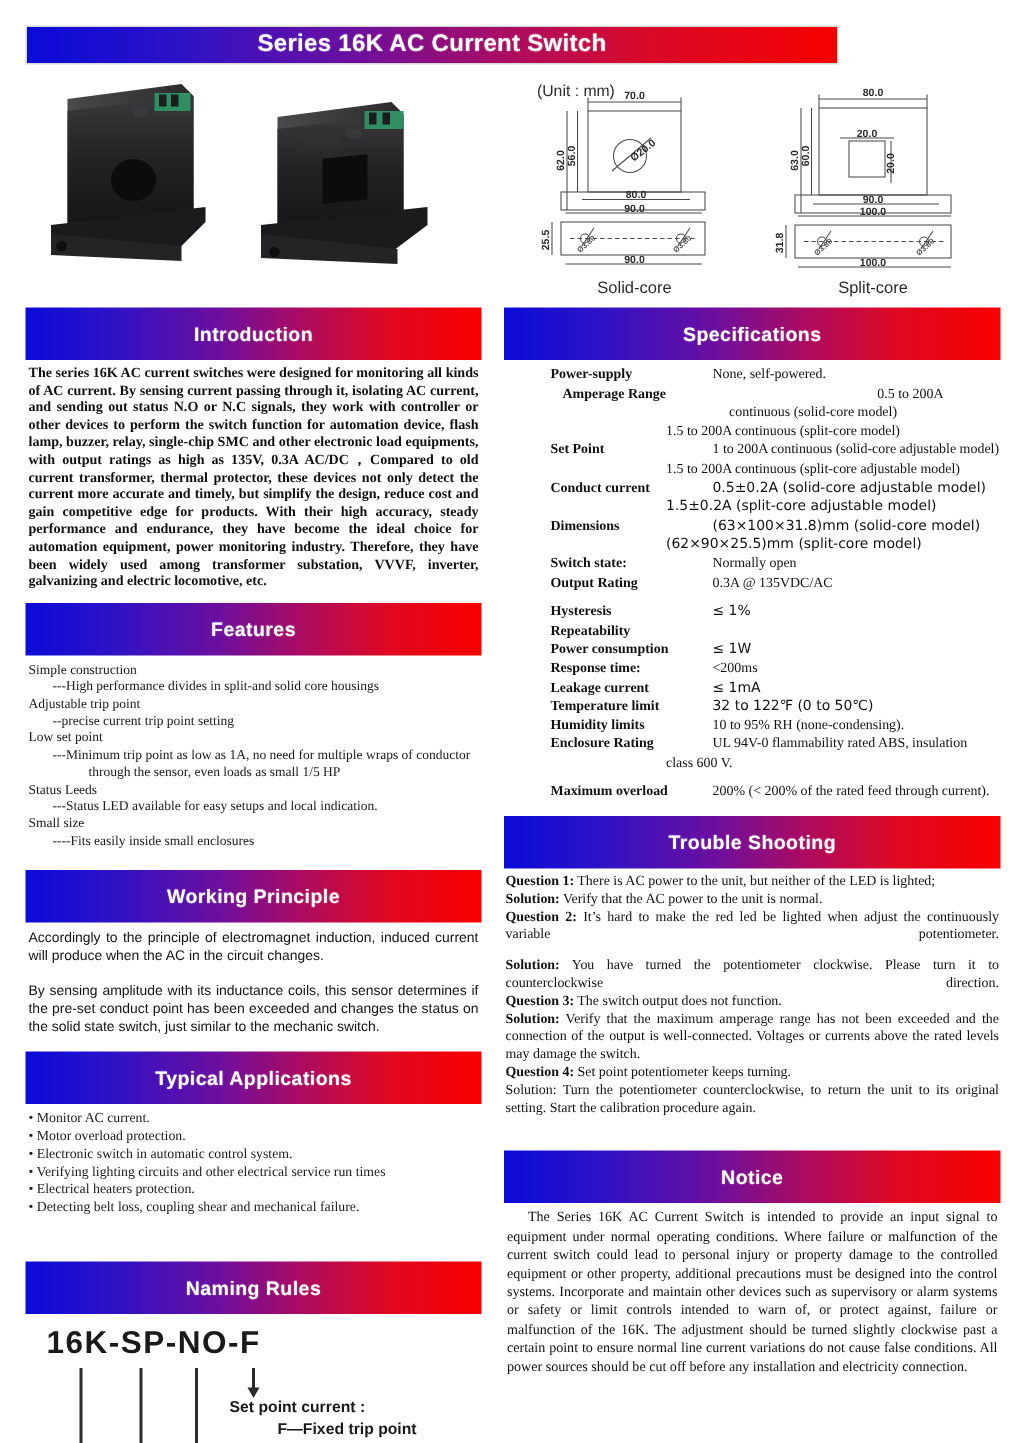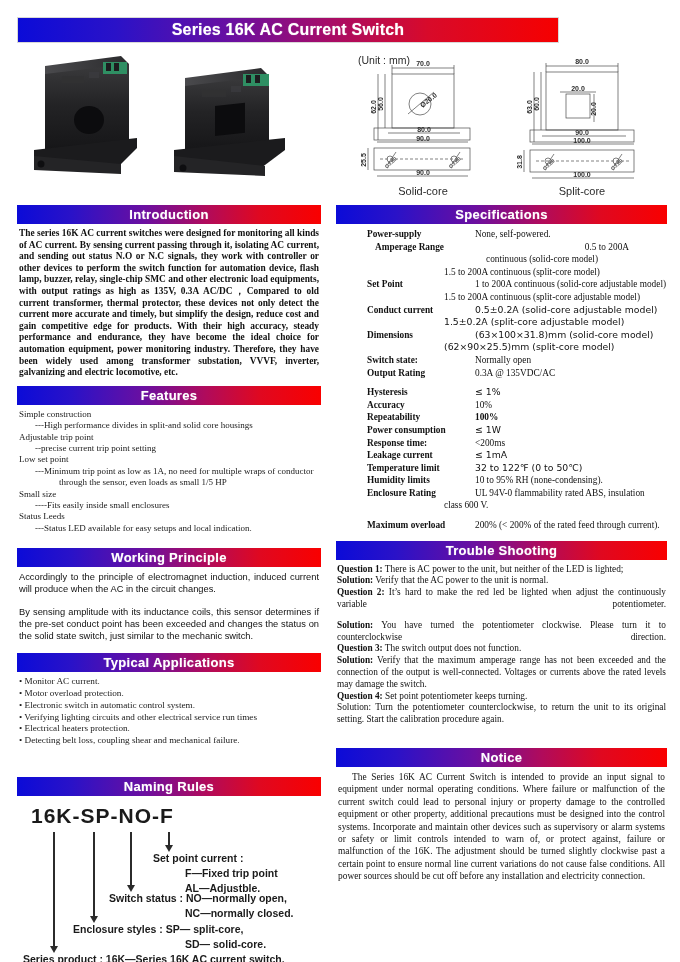--- a/index.html
+++ b/index.html
@@ -21,21 +21,21 @@
     display:flex; align-items:center; justify-content:center;
   }
   .title-banner span{
     font-family:"Liberation Sans", sans-serif;
     font-weight:bold; font-size:16px; color:#ffffff; letter-spacing:.2px;
     text-shadow:0 0 1px rgba(255,255,255,.6);
   }
 
   
   .bar{
-    height:19px; width:100%;
+    height:35px; width:100%;
     background:linear-gradient(to right,#0b0bd8 0%,#2a12c8 18%,#6b0fa0 42%,#b00b5c 62%,#e00820 80%,#f90000 100%);
     display:flex; align-items:center; justify-content:center;
     margin:0 0 4px 0;
   }
   .bar span{
     font-family:"Liberation Sans", sans-serif;
     font-weight:bold; font-size:13px; color:#fff; letter-spacing:.3px;
     text-shadow:0 0 1px rgba(255,255,255,.5);
   }
 
@@ -263,24 +263,24 @@
       <span>Features</span>
     </div>
     <div class="features-text">
       <div><span>Simple construction</span>
         <span class="ind">---High performance divides in split-and solid core housings</span></div>
       <div><span>Adjustable trip point</span>
         <span class="ind">--precise current trip point setting</span></div>
       <div><span>Low set point</span>
         <span class="ind">---Minimum trip point as low as 1A, no need for multiple wraps of conductor</span>
         <span class="ind2">through the sensor, even loads as small 1/5 HP</span></div>
+      <div><span>Status Leeds</span>
+        <span class="ind">---Status LED available for easy setups and local indication.</span></div>
       <div><span>Small size</span>
         <span class="ind">----Fits easily inside small enclosures</span></div>
-      <div><span>Status Leeds</span>
-        <span class="ind">---Status LED available for easy setups and local indication.</span></div>
     </div>
 
     <div class="bar" style="margin-top:14px">
       <span>Working Principle</span>
     </div>
     <div class="wp-text">
       <p>Accordingly to the principle of electromagnet induction, induced current will produce when the AC in the circuit changes.</p>
       <p>By sensing amplitude with its inductance coils, this sensor determines if the pre-set conduct point has been exceeded and changes the status on the solid state switch, just similar to the mechanic switch.</p>
     </div>
 
@@ -371,26 +371,21 @@
           <div class="v">0.3A @ 135VDC/AC</div>
         </div>
 
       <div class="gap"></div>
 
       <div class="row">
           <div class="k">Hysteresis</div>
           <div class="v sym">≤ 1%</div>
         </div>
       <div class="row">
-          <div class="k">Accuracy</div>
-          <div class="v">10%</div>
-        </div>
-      <div class="row">
           <div class="k">Repeatability</div>
-          <div class="v bold">100%</div>
         </div>
       <div class="row">
           <div class="k">Power consumption</div>
           <div class="v sym">≤ 1W</div>
         </div>
       <div class="row">
           <div class="k">Response time:</div>
           <div class="v">&lt;200ms</div>
         </div>
       <div class="row">

